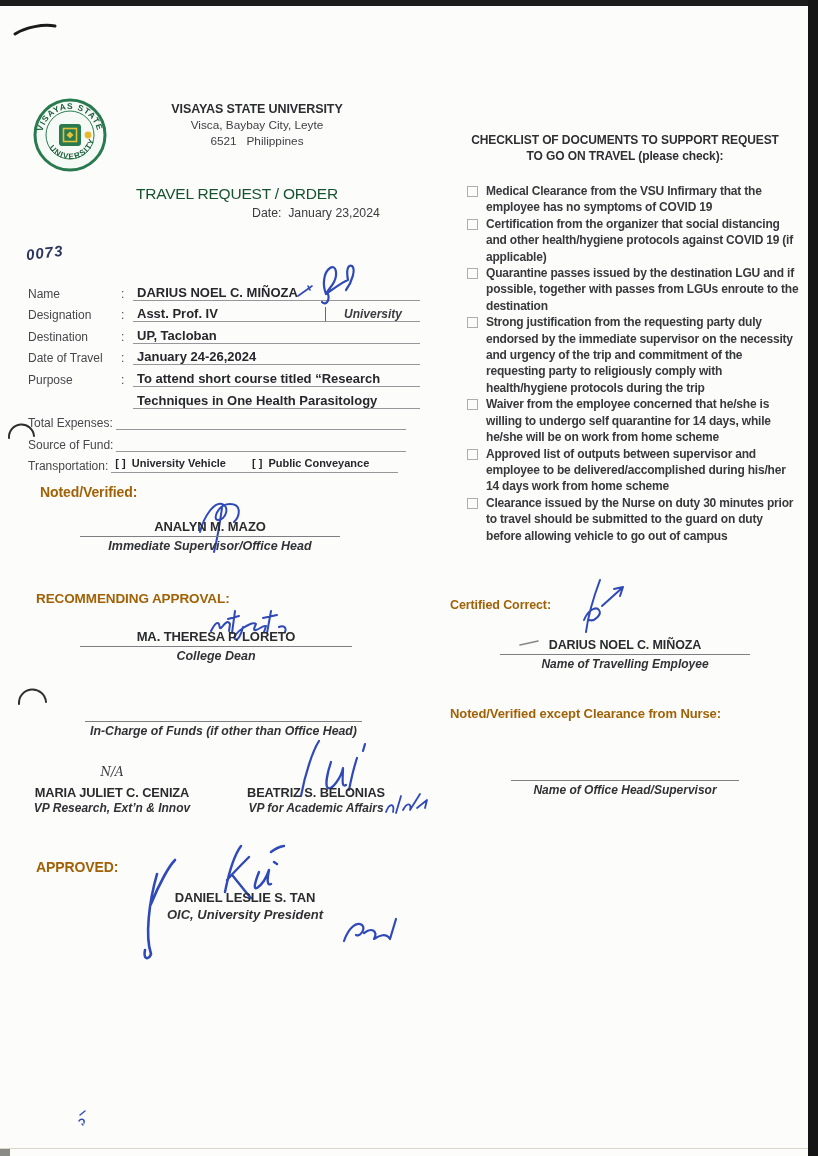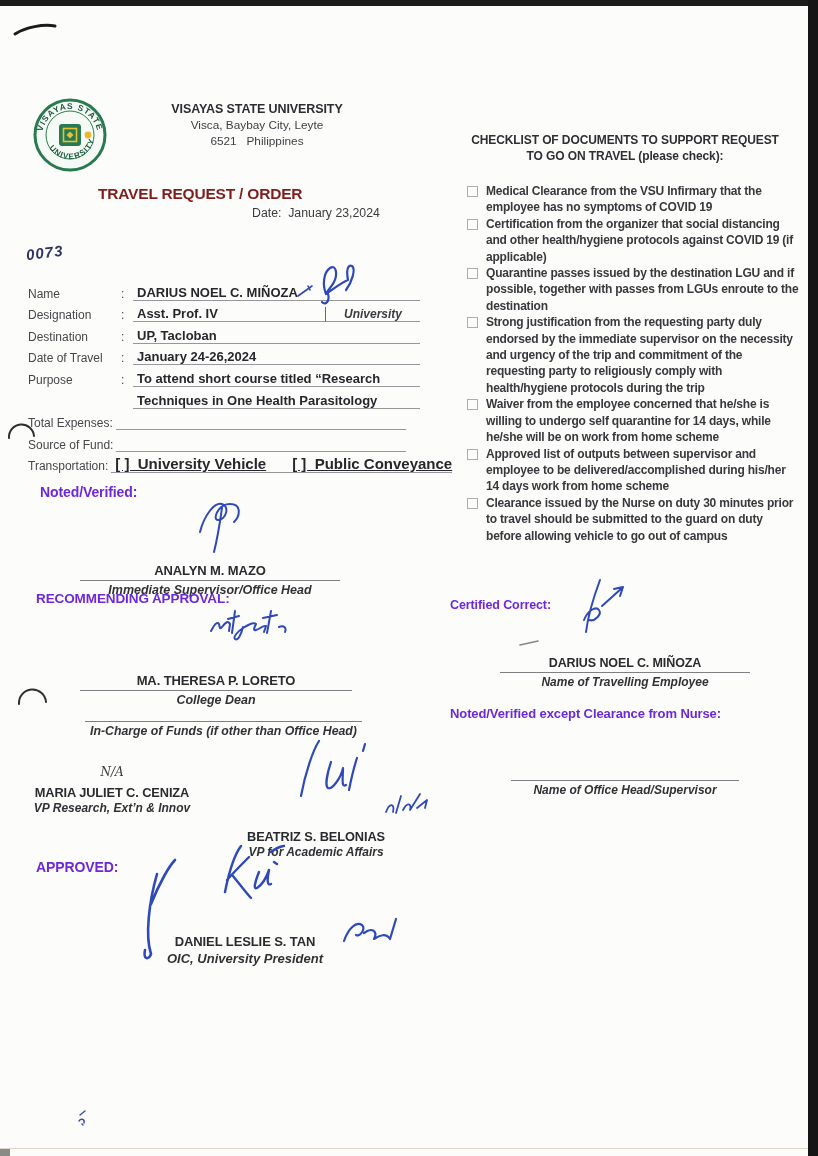--- a/index.html
+++ b/index.html
@@ -10,38 +10,38 @@
   .edge-bottom{position:absolute;left:0;top:1148px;width:808px;height:1px;background:#ddd6c6;}
   .corner-nub{position:absolute;left:0;top:1149px;width:10px;height:7px;background:#8a8a86;}
 
   .abs{position:absolute;}
   .pre{white-space:pre;}
 
   
   .uni-block{left:157px;top:102px;width:200px;text-align:center;}
   .uni-name{font-weight:700;font-size:12.5px;color:#2c2d31;letter-spacing:-0.1px;}
   .uni-addr{font-size:11.8px;color:#3e3f44;margin-top:2px;}
-  .doc-title{left:98px;top:185px;width:240px;text-align:left;font-weight:700;font-size:15.5px;color:#7f1d1d;letter-spacing:-0.2px;}
+  .doc-title{left:98px;top:185px;width:240px;text-align:right;font-weight:400;font-size:15.5px;color:#14532d;letter-spacing:-0.2px;}
   .date-line{left:252px;top:206px;font-size:12.3px;color:#3b3c40;}
   .ctrl-num{left:26px;top:244px;font-size:15px;font-style:italic;font-weight:600;color:#2e3560;transform:rotate(-7deg);letter-spacing:1px;}
 
   
   .form{left:28px;top:279px;width:392px;}
   .frow{display:flex;align-items:flex-end;height:21.6px;}
   .flabel{flex:none;width:93px;font-size:12px;color:#46474b;}
   .flabel-wide{flex:none;font-size:12px;color:#46474b;margin-right:3px;}
   .fcolon{flex:none;width:12px;font-size:12px;color:#46474b;}
   .fval{flex:1;border-bottom:1px solid #97979b;font-weight:700;font-size:13px;color:#26272c;padding-left:4px;white-space:pre;min-height:15px;}
   .sig-cell{flex:none;width:94px;border-left:1px solid #67686c;border-bottom:1px solid #97979b;
             font-style:italic;font-weight:600;font-size:12px;color:#3c3d42;text-align:center;}
   .opt-gap{display:inline-block;width:26px;}
 
   
-  .sec-head{font-weight:700;font-size:13.5px;color:#6d28d9;letter-spacing:-0.1px;}
-  .sign-name{font-weight:700;font-size:13px;color:#2a2b2f;text-align:center;letter-spacing:-0.1px;margin-top:44px;}
+  .sec-head{font-weight:700;font-size:13.5px;color:#a16207;letter-spacing:-0.1px;}
+  .sign-name{font-weight:700;font-size:13px;color:#2a2b2f;text-align:center;letter-spacing:-0.1px;}
   .sign-line{border-bottom:1px solid #7e7f83;height:1px;margin-top:1px;}
   .sign-title{font-weight:700;font-style:italic;font-size:12.5px;color:#313236;text-align:center;margin-top:2px;}
   .na-note{font-family:"DejaVu Serif",serif;font-style:italic;font-size:12px;color:#3a3b3f;text-align:center;}
 
   
   .right-col{left:450px;top:133px;width:350px;}
   .chk-head{font-weight:700;font-size:12px;color:#2e2f33;text-align:center;line-height:15.5px;letter-spacing:-0.1px;}
   .chk-list{margin-top:19px;padding-left:17px;}
   .chk-row{display:flex;}
   .chk-box{flex:none;width:9px;height:9px;border:1px solid #aeaeb2;margin-top:3px;margin-right:8px;}
@@ -143,21 +143,21 @@
     <div class="frow">
       <span class="flabel-wide">Total Expenses:</span>
       <span class="fval" style="margin-right:14px;"></span>
     </div>
     <div class="frow">
       <span class="flabel-wide">Source of Fund:</span>
       <span class="fval" style="margin-right:14px;"></span>
     </div>
     <div class="frow">
       <span class="flabel-wide">Transportation:</span>
-      <span class="fval" style="margin-right:22px;font-size:15px;text-decoration:underline;"><span>[ ]  University Vehicle</span><span class="opt-gap"></span><span>[ ]  Public Conveyance</span></span>
+      <span class="fval" style="margin-right:22px;font-size:11px;"><span>[ ]  University Vehicle</span><span class="opt-gap"></span><span>[ ]  Public Conveyance</span></span>
     </div>
   </div>
 
   <svg class="abs" style="left:292px;top:256px;" width="80" height="50" viewBox="0 0 80 50">
     <path class="ink" d="M6,40 L20,30 M18,34 L16,30" stroke-width="1.6"></path>
     <path class="ink" d="M34,38 C30,28 32,16 38,12 C44,8 46,18 42,26 C40,30 36,34 34,38 C40,34 50,26 56,24 C54,14 56,8 60,10 C64,13 60,26 54,34 M36,38 C38,44 34,50 30,46" stroke-width="2.2"></path>
   </svg>
 
   <div class="abs sec-head" style="left:40px;top:484px;font-size:14px;">Noted/Verified:</div>
   <svg class="abs" style="left:196px;top:496px;" width="58" height="60" viewBox="0 0 58 60">

